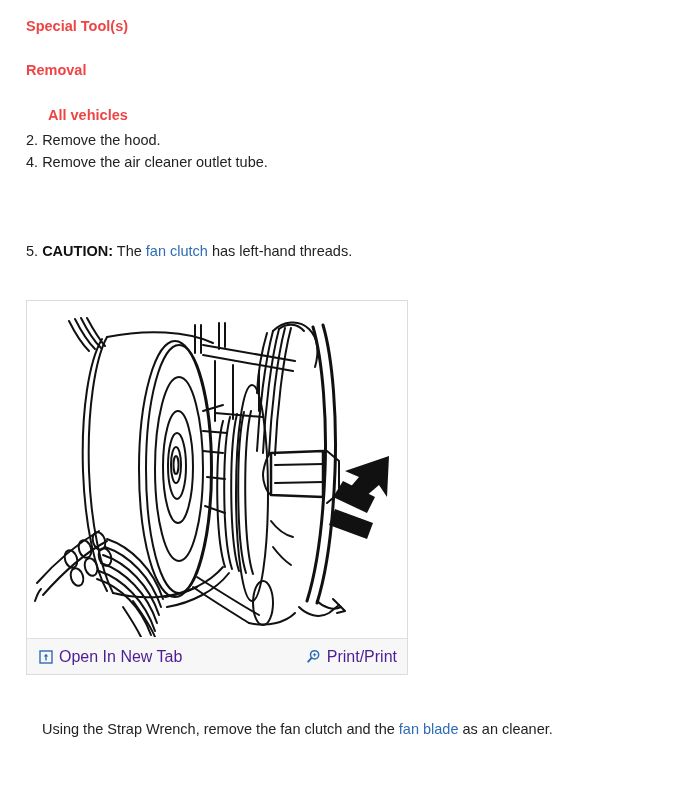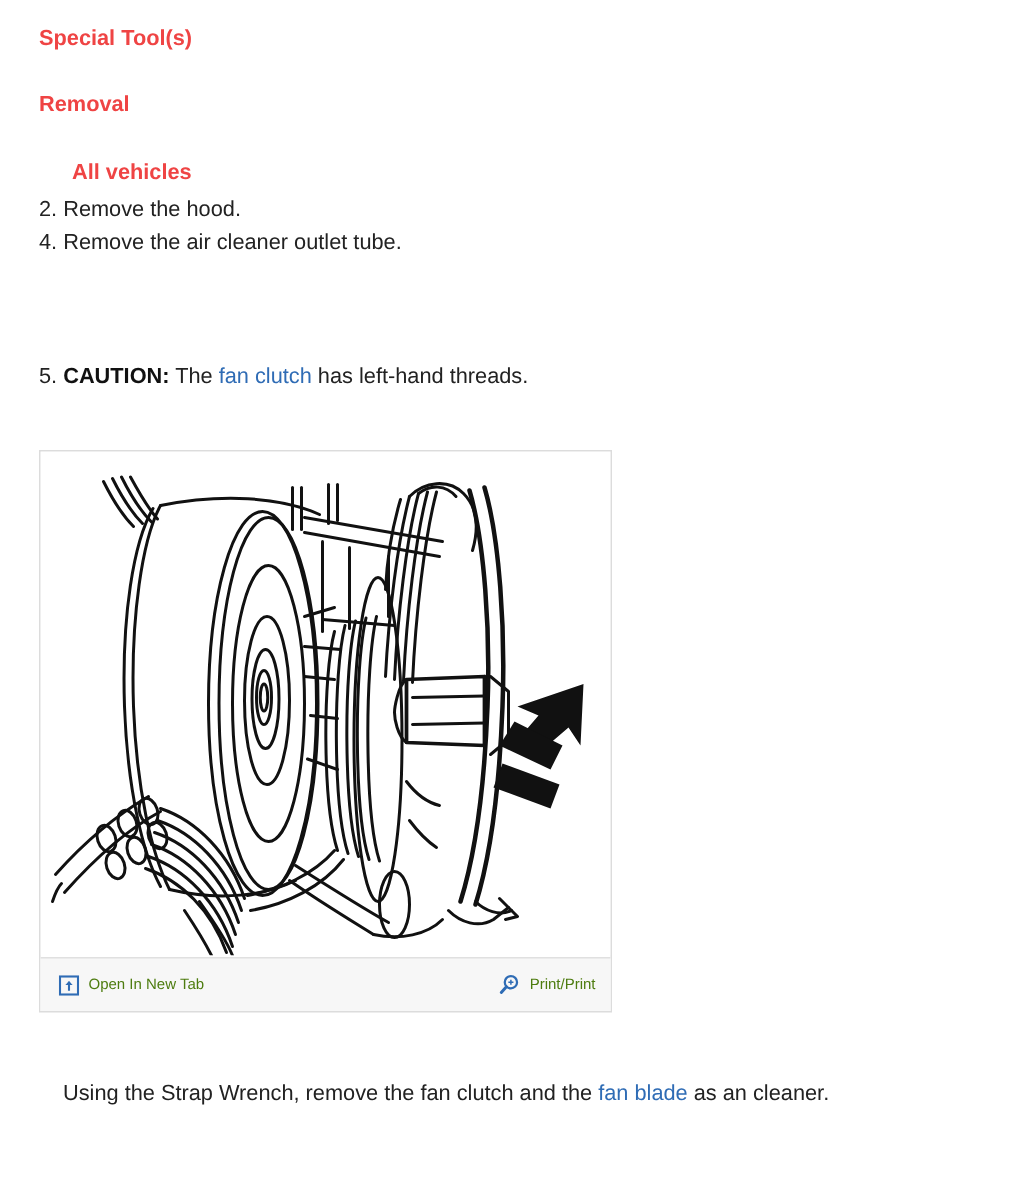--- a/index.html
+++ b/index.html
@@ -90,22 +90,22 @@
     box-sizing: border-box;
     display: flex;
     align-items: center;
     justify-content: space-between;
     padding: 0 10px 0 12px;
   }
   .footer-action {
     display: flex;
     align-items: center;
     gap: 6px;
-    color: #4d7c0f;
-    font-size: 10px;
+    color: #4c1d95;
+    font-size: 16px;
     cursor: pointer;
     user-select: none;
   }
   .footer-action .ficon { display: flex; align-items: center; }
 
   .closing {
     position: absolute;
     left: 26px;
     top: 718px;
     font-size: 14.5px;

